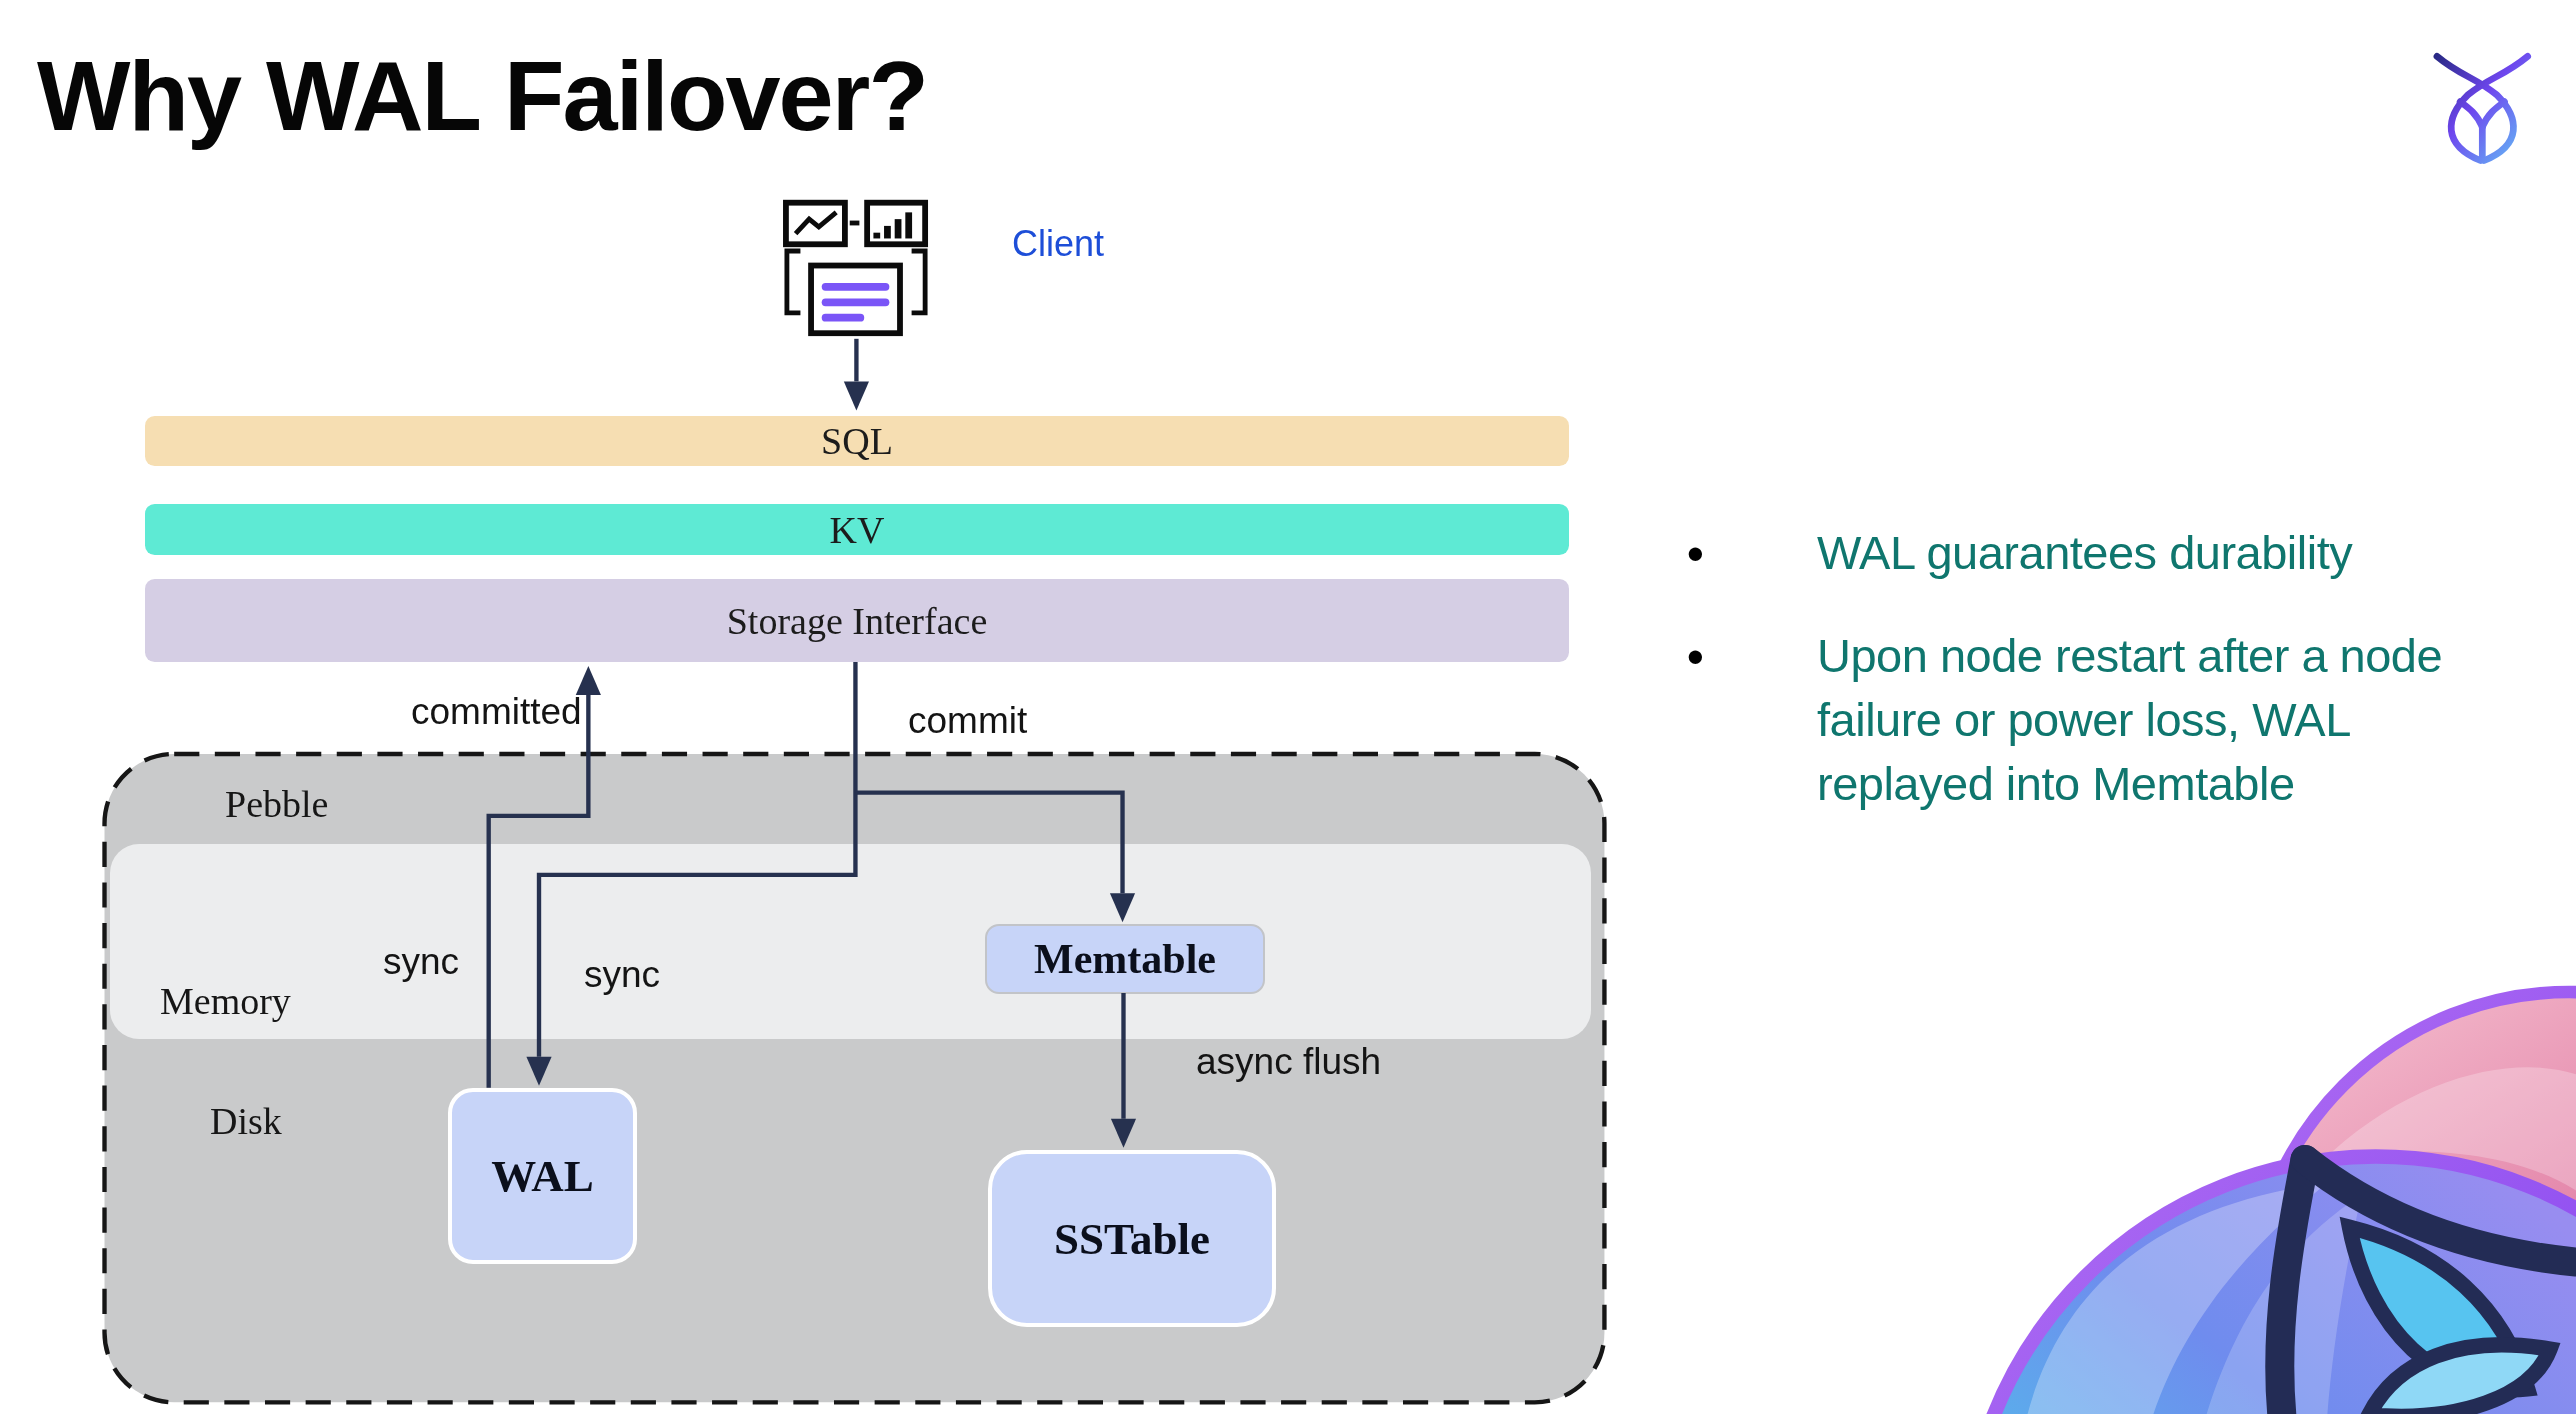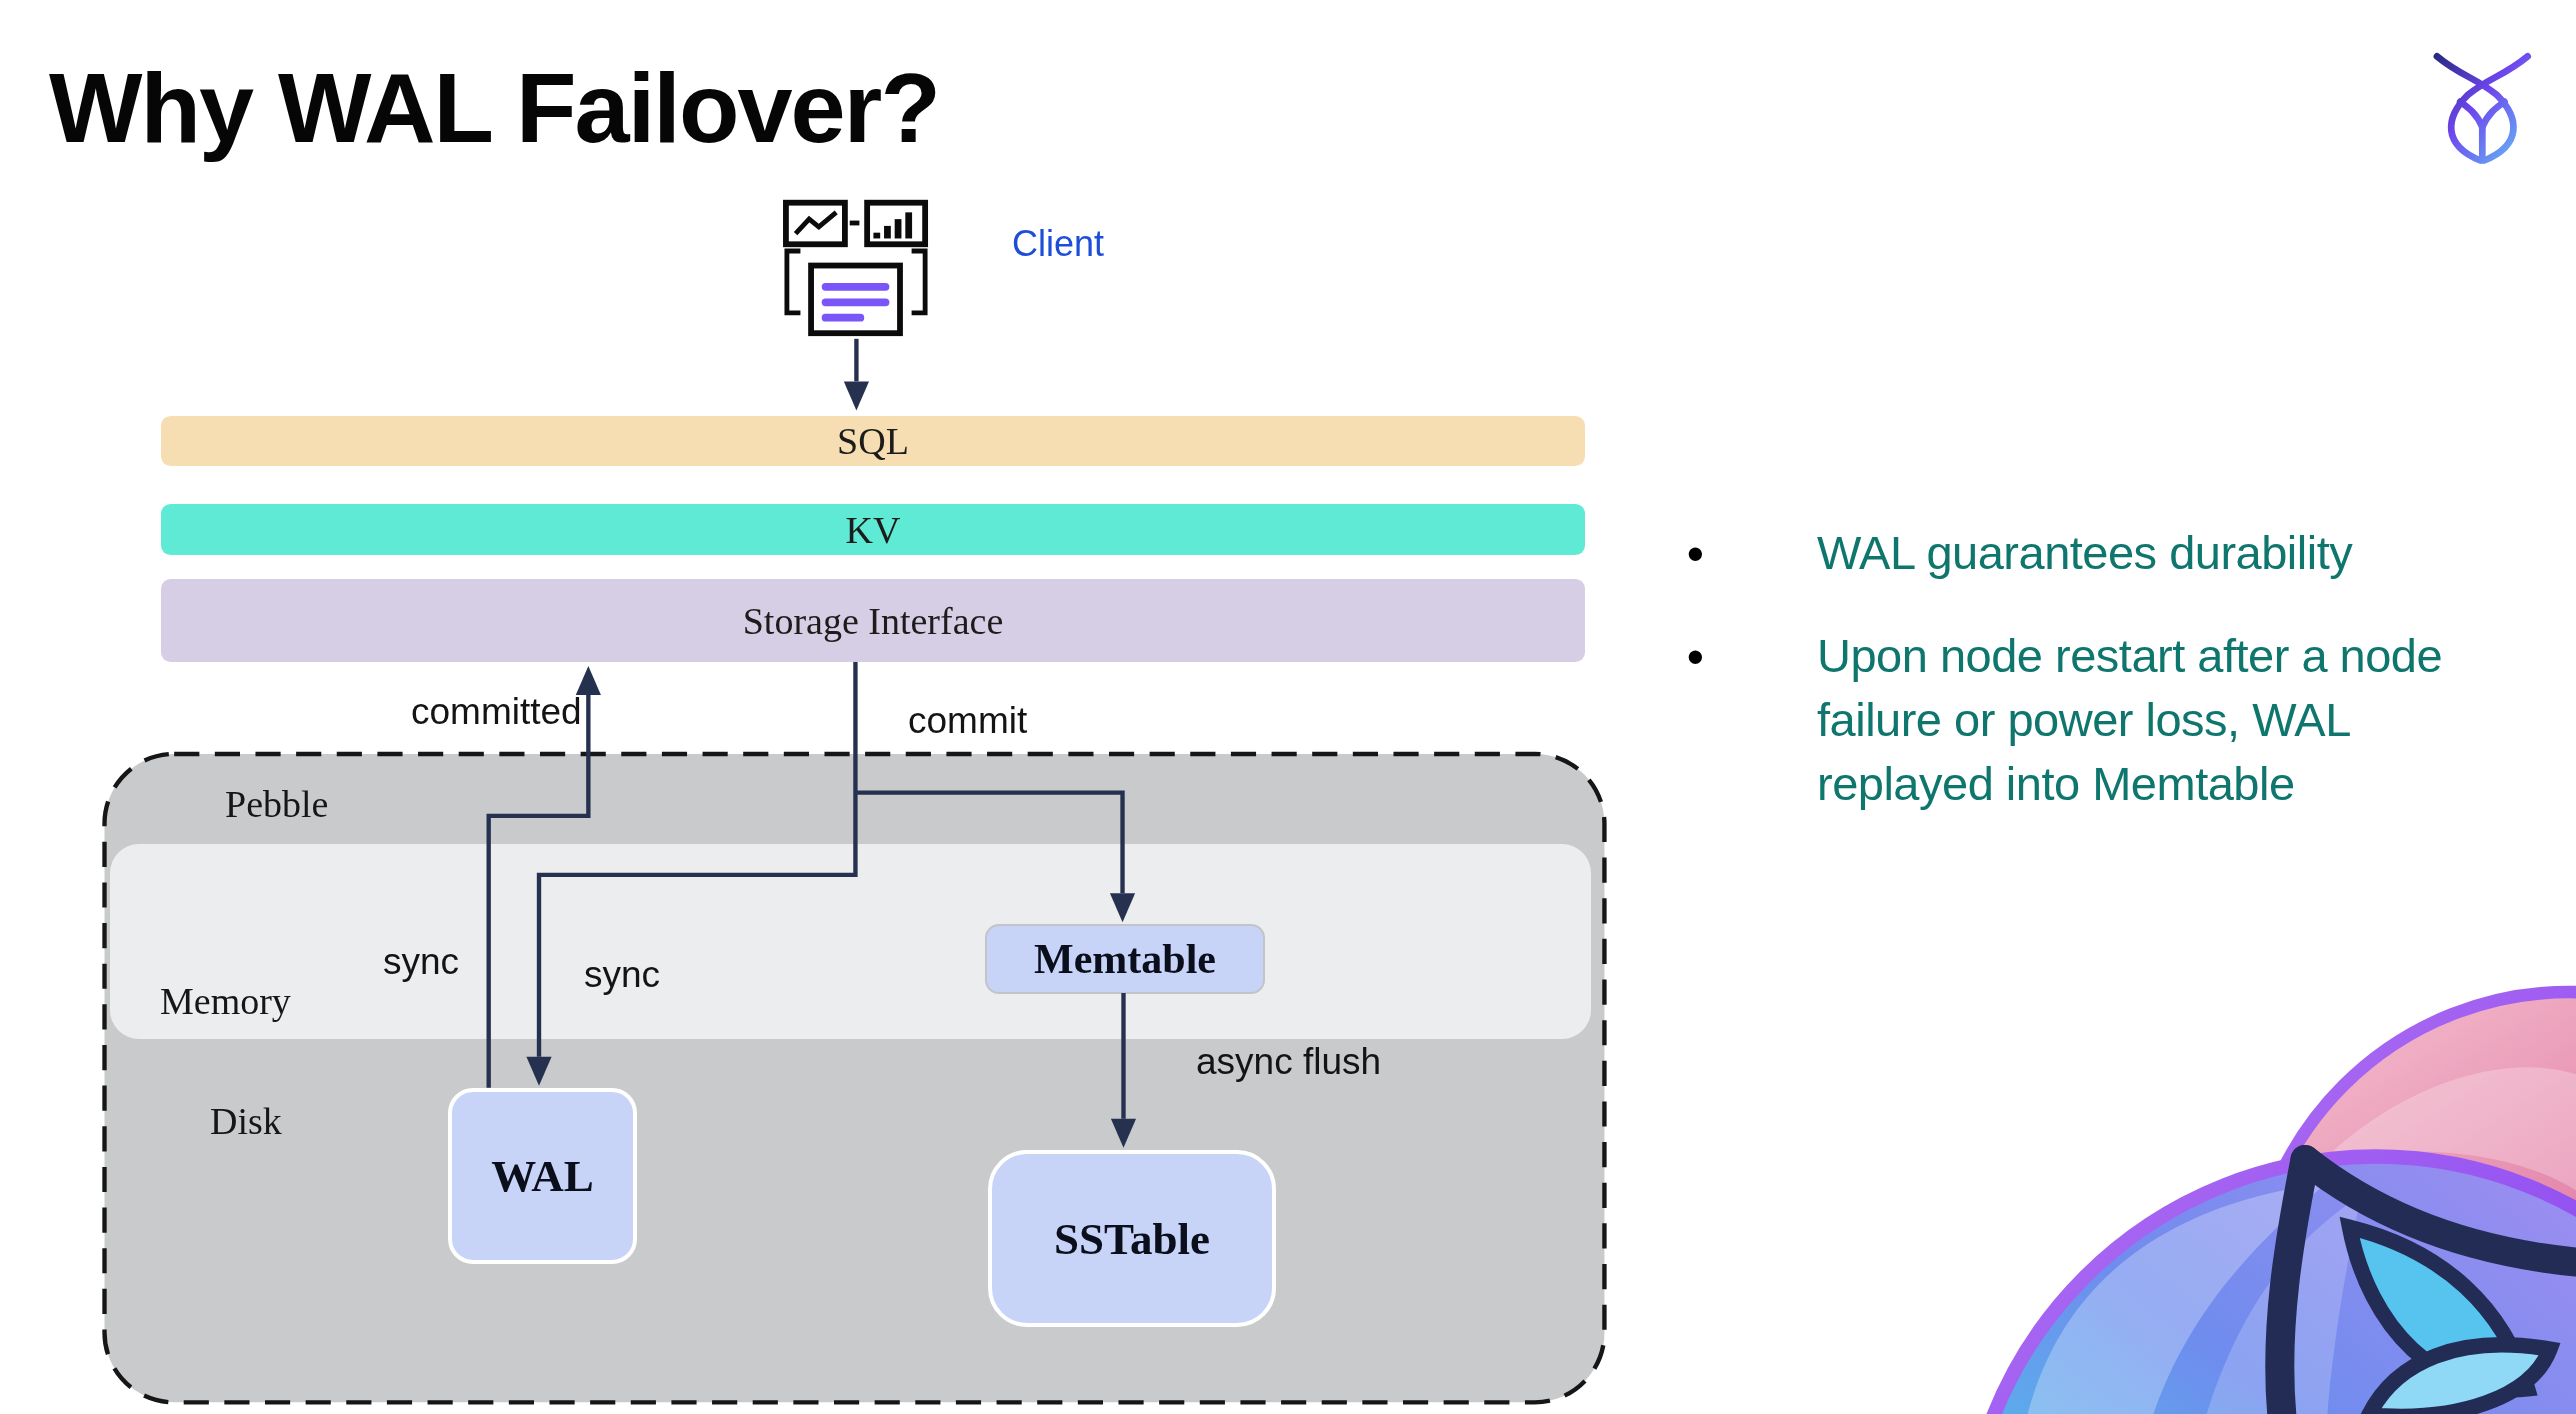--- a/index.html
+++ b/index.html
@@ -15,21 +15,21 @@
     font-size:99px; font-weight:800; letter-spacing:-1.9px;
     color:#060606; line-height:1.15;
   }
 
   .serif { font-family:"Liberation Serif","DejaVu Serif",serif; }
 
   .layer-bar {
     left:145px; width:1424px; border-radius:9.7px;
     display:flex; align-items:center; justify-content:center;
     font-family:"Liberation Serif","DejaVu Serif",serif;
-    font-size:38px; color:#1c1c1c;margin-left:16px;
+    font-size:38px; color:#1c1c1c;
   }
   .bar-sql     { top:416px; height:50px; background:#f6deb2; }
   .bar-kv      { top:504px; height:51px; background:#5eead4; }
   .bar-storage { top:579px; height:83px; background:#d5cee4; }
 
   .memory-band {
     left:110px; top:844px; width:1481px; height:195px;
     background:#ecedee; border-radius:29px;
   }
 
@@ -157,21 +157,21 @@
 
     <rect x="838" y="274" width="92" height="70" fill="#ffffff" stroke="#0b0b0b" stroke-width="6"></rect>
     <g stroke="#7a55f7" stroke-width="8" stroke-linecap="round">
       <line x1="853" y1="296" x2="915" y2="296"></line>
       <line x1="853" y1="312" x2="915" y2="312"></line>
       <line x1="853" y1="328" x2="889" y2="328"></line>
     </g>
   </svg>
   <div class="abs edge-label client-label">Client</div>
 
-  <h1 class="abs title" style="margin:16px;">Why WAL Failover?</h1>
+  <h1 class="abs title" style="margin:4px;">Why WAL Failover?</h1>
 
   <div class="abs bullets">
     <div class="bullet-row">
       <span class="bullet-dot">●</span>
       <span class="bullet-text">WAL guarantees durability</span>
     </div>
     <div class="bullet-row">
       <span class="bullet-dot">●</span>
       <span class="bullet-text">Upon node restart after a node failure or power loss, WAL replayed into Memtable</span>
     </div>

